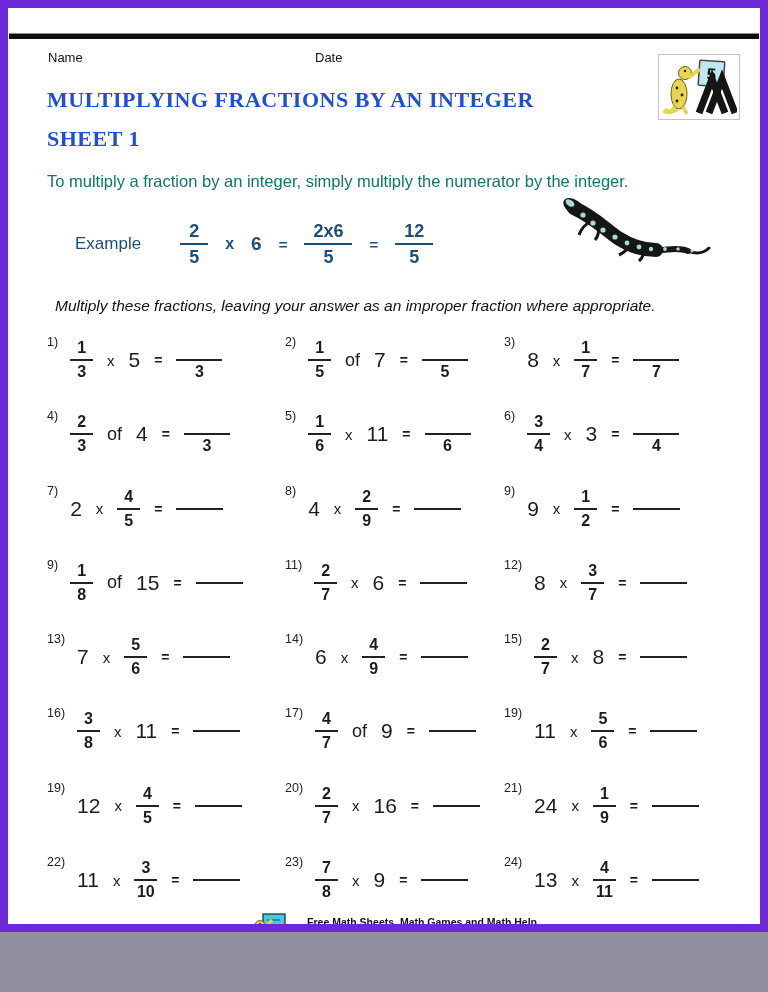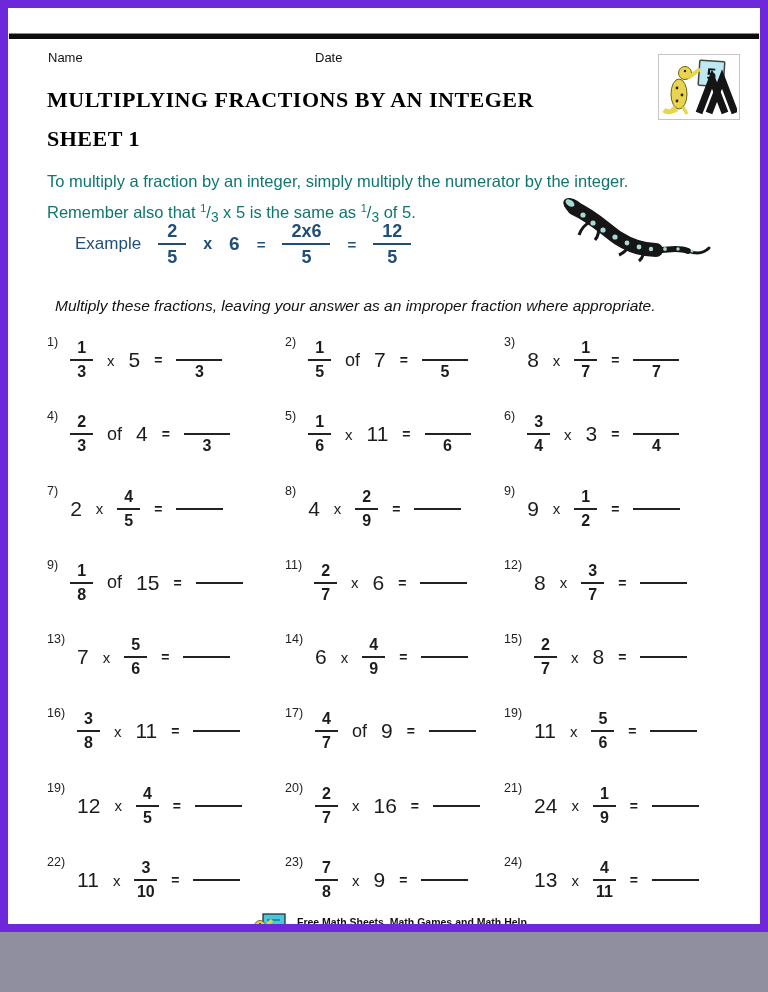--- a/index.html
+++ b/index.html
@@ -6,25 +6,25 @@
   .page {
     position:absolute; top:0; left:0; width:768px; height:932px;
     box-sizing:border-box; border:8px solid #6d28d9; background:#ffffff;
     font-family:"Liberation Sans", sans-serif; color:#1c1c1c; overflow:hidden;
   }
   .abs { position:absolute; }
   .top-rule { left:1px; right:1px; top:25px; height:5px; background:#0d0d0d; border-top:1px solid #8a8a8a; }
   .field-label { top:42px; font-size:13px; color:#111; }
   .badge-box { left:650px; top:46px; width:80px; height:64px; border:1px solid #c4c4c4; background:#fff; display:flex; align-items:center; justify-content:center; }
   .page-title { left:39px; top:72px; margin:0; font-family:"Liberation Serif", serif; font-weight:600;
-    font-size:22px; line-height:1.78; color:#000000; letter-spacing:0.5px; }
+    font-size:22px; line-height:1.78; color:#1d4ed8; letter-spacing:0.5px; }
   .intro { left:39px; top:158px; width:675px; font-size:16.5px; line-height:1.88; color:#0f766e; }
   .intro sup { font-size:11px; }
   .example { left:67px; top:214px; display:flex; align-items:center; gap:17px; color:#1f4e79; }
-  .ex-label { font-size:17px; }
+  .ex-label { font-size:17px; margin-right:22px; }
   .ex-op { font-size:16px; font-weight:700; }
   .ex-int { font-size:19px; font-weight:700; }
   .ex-eq { font-size:15px; font-weight:700; }
   .example .frac { font-size:18px; color:#1f4e79; }
   .example .frac .num { border-color:#1f4e79; padding:0 9px 3px; }
   .lizard { left:544px; top:184px; }
   .instruction { left:47px; top:289px; font-size:15.5px; font-style:italic; color:#111;text-align:center; }
   .grid { left:39px; top:324px; width:700px; display:grid; grid-template-columns:238px 219px 1fr; grid-auto-rows:74.3px; }
   .problem { display:flex; align-items:flex-start; gap:12px; padding-top:2px; }
   .pnum { font-size:12.5px; color:#222; padding-top:1px; }
@@ -32,21 +32,21 @@
   .frac { display:inline-flex; flex-direction:column; align-items:center; font-weight:700; font-size:16px; line-height:1; }
   .frac .num { padding:0 7px 3px; border-bottom:2.5px solid #222; }
   .frac .den { padding-top:3px; }
   .ghost { color:transparent; min-width:32px; }
   .int { font-size:21px; font-weight:400; }
   .op { font-size:15px; }
   .op.of { font-size:18px; }
   .eq { font-size:14px; font-weight:700; }
   .blankline { width:47px; border-top:2.5px solid #222; height:0; }
   .footer { left:234px; top:903px; width:310px; height:66px; }
-  .f-tagline { left:55px; top:5px; width:240px; font-size:10.5px; font-weight:700; text-align:left; color:#111; }
+  .f-tagline { left:55px; top:5px; width:240px; font-size:10.5px; font-weight:700; text-align:right; color:#111; }
   .f-line { left:53px; top:24px; width:244px; height:3px; background:#0d0d0d; }
   .f-site { left:71px; top:27px; font-size:26px; font-weight:700; letter-spacing:0.5px; color:#fff;
     font-family:"DejaVu Sans", sans-serif;
     text-shadow:-1.5px -1.5px 0 #000, 1.5px -1.5px 0 #000, -1.5px 1.5px 0 #000, 1.5px 1.5px 0 #000,
       0 -1.5px 0 #000, 0 1.5px 0 #000, -1.5px 0 0 #000, 1.5px 0 0 #000; }
   .f-sal { left:0px; top:1px; }
   .f-m { left:30px; top:28px; }
 </style>
 </head>
 <body>
@@ -76,21 +76,20 @@
         <circle cx="21" cy="38" r="1.4" fill="#222"></circle>
       <circle cx="16" cy="44" r="1.4" fill="#222"></circle>
         <circle cx="24" cy="14" r="1.2" fill="#222"></circle>
     </svg>
   </div>
 
   <h1 class="abs page-title"><span>MULTIPLYING FRACTIONS BY AN INTEGER</span><br><span>SHEET 1</span></h1>
 
   <div class="abs intro">
     <span>To multiply a fraction by an integer, simply multiply the numerator by the integer.</span><br>
-    <span><span>Remember also that </span><sup>1</sup>/<sub>3</sub><span> x 5 is the same as </span><sup>1</sup>/<sub>3</sub><span> of 5.</span></span>
   </div>
 
   <div class="abs example">
     <span class="ex-label">Example</span>
     <span class="frac">
         <span class="num">2</span>
         <span class="den">5</span>
       </span>
     <span class="ex-op">x</span>
     <span class="ex-int">6</span>

